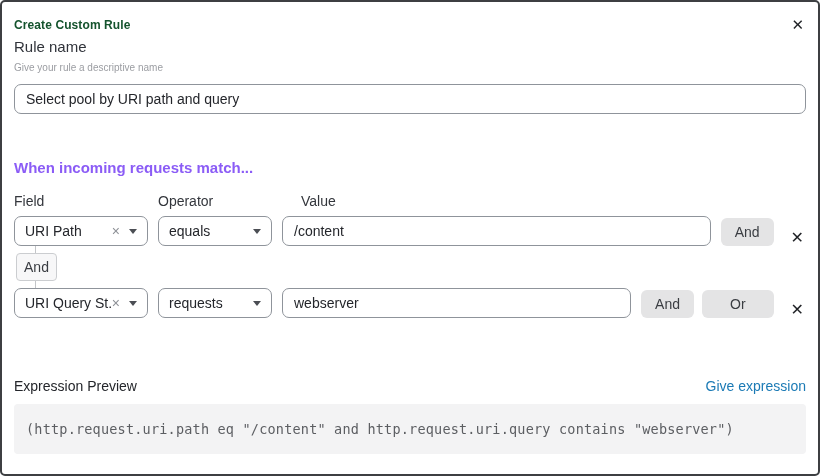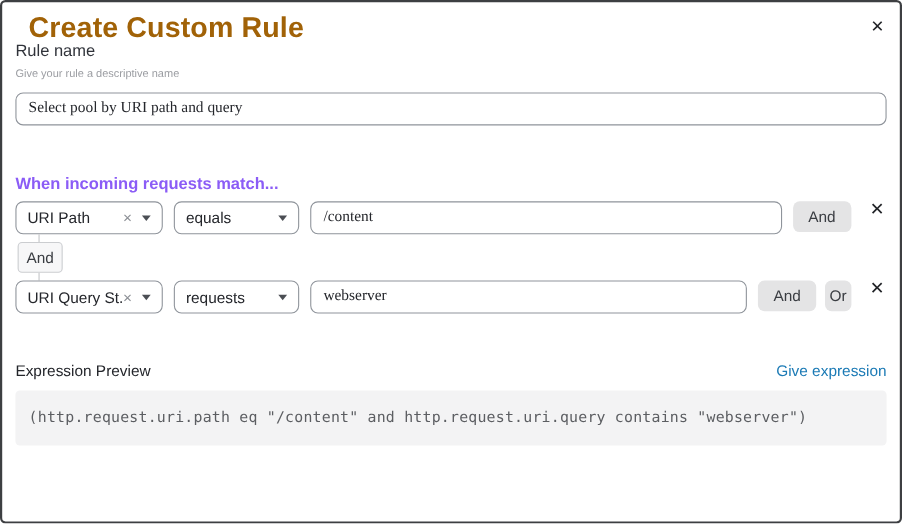--- a/index.html
+++ b/index.html
@@ -13,48 +13,48 @@
     height: 476px;
     border: 2px solid #3d3f42;
     border-radius: 5px;
     background: #ffffff;
     padding: 10px 12px 0 12px;
     overflow: hidden;
     position: relative;
   }
   
   .header { display: flex; align-items: flex-start; justify-content: space-between; }
-  .title { font-size: 26px; font-weight: 700; color: #a16207; line-height: 26px; letter-spacing: 0.1px; margin-left: 12px; }
+  .title { font-size: 12px; font-weight: 700; color: #14532d; line-height: 26px; letter-spacing: 0.1px; }
   .close {
     font-size: 15px; font-weight: 700; color: #1f2125; line-height: 18px;
     cursor: pointer; padding: 2px 2px; margin-top: 2px; user-select: none;
   }
   
   .section-label { font-size: 15px; color: #30333a; line-height: 17px; }
   .helper { font-size: 10px; color: #9b9da2; margin-top: 5px; line-height: 16px; }
   .text-input {
     width: 100%;
     height: 30px;
     border: 1px solid #8f949b;
     border-radius: 7px;
     padding: 0 11px;
-    font-family: Liberation Serif, serif;
+    font-family: Liberation Sans, sans-serif;
     font-size: 14px;
     color: #24262b;
     background: #fff;
     outline: none;
   }
   .rule-name-input { margin-top: 8px; }
   
   .match-heading { font-size: 15px; font-weight: 700; color: #8b5cf6; margin-top: 45px; line-height: 18px; }
   .col-labels { display: flex; gap: 10px; margin-top: 16px; font-size: 14px; color: #33363c; line-height: 17px; }
   .col-field { width: 134px; }
   .col-operator { width: 133px; }
   .col-value { flex: 1; }
-  .cond-row { display: flex; align-items: flex-start; gap: 10px; margin-top: 6px; height: 30px; }
+  .cond-row { display: flex; align-items: flex-end; gap: 10px; margin-top: 6px; height: 30px; }
   .select {
     display: flex; align-items: center;
     height: 30px;
     border: 1px solid #8f949b;
     border-radius: 7px;
     padding: 0 10px;
     background: #fff;
     cursor: pointer;
     flex: 0 0 auto;
   }
@@ -75,41 +75,41 @@
     padding: 0 14px;
     background: #e4e4e5;
     border: none;
     border-radius: 6px;
     font-family: "Liberation Sans", "DejaVu Sans", sans-serif;
     font-size: 14px;
     color: #3a3d42;
     cursor: pointer;
     flex: 0 0 auto;
   }
-  .or-btn { margin-left: -2px; padding: 0 4px; }
+  .or-btn { margin-left: -2px; padding: 0 28px; }
   .remove-x {
     font-size: 16px; font-weight: 700; color: #1f2125;
     margin-left: 7px; margin-right: 2px; cursor: pointer; line-height: 16px; user-select: none;
     flex: 0 0 auto;
   }
   
   .connector { display: flex; flex-direction: column; }
   .vline { width: 1px; height: 7px; background: #c3c5c8; margin-left: 21px; }
   .and-badge {
     width: 41px; height: 28px;
     border: 1px solid #cbcdd0;
     border-radius: 4px;
     background: #f7f7f8;
     color: #3a3d42;
     font-size: 14px;
     display: flex; align-items: center; justify-content: center;
     margin-left: 2px;
   }
   
-  .expr-head { display: flex; justify-content: space-between; align-items: baseline; margin-top: 44px; }
+  .expr-head { display: flex; justify-content: space-between; align-items: baseline; margin-top: 60px; }
   .expr-label { font-size: 14px; color: #24262b; line-height: 17px; }
   .expr-link { font-size: 14px; color: #1b7ab5; text-decoration: none; cursor: pointer; line-height: 17px; }
   .code-panel {
     margin-top: 9px;
     background: #f3f3f4;
     border-radius: 4px;
     padding: 16px 12px;
   }
   .code-panel code {
     font-family: "DejaVu Sans Mono", "Liberation Mono", monospace;
@@ -131,20 +131,25 @@
 
   <div>
     <div class="section-label">Rule name</div>
     <div class="helper">Give your rule a descriptive name</div>
     <input class="text-input rule-name-input" type="text" value="Select pool by URI path and query" style="">
   </div>
 
   <div>
     <div class="match-heading">When incoming requests match...</div>
 
+    <div class="col-labels">
+      <span class="col-field">Field</span>
+      <span class="col-operator">Operator</span>
+      <span class="col-value">Value</span>
+    </div>
 
     <div class="cond-row">
       <div class="select field-select">
         <span class="sel-text">URI Path</span>
         <span class="clear-x">×</span>
         <span class="caret"></span>
       </div>
       <div class="select op-select">
         <span class="sel-text">equals</span>
         <span class="caret"></span>

